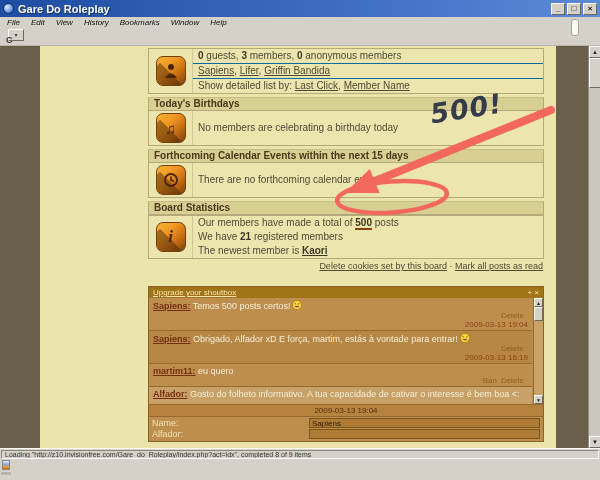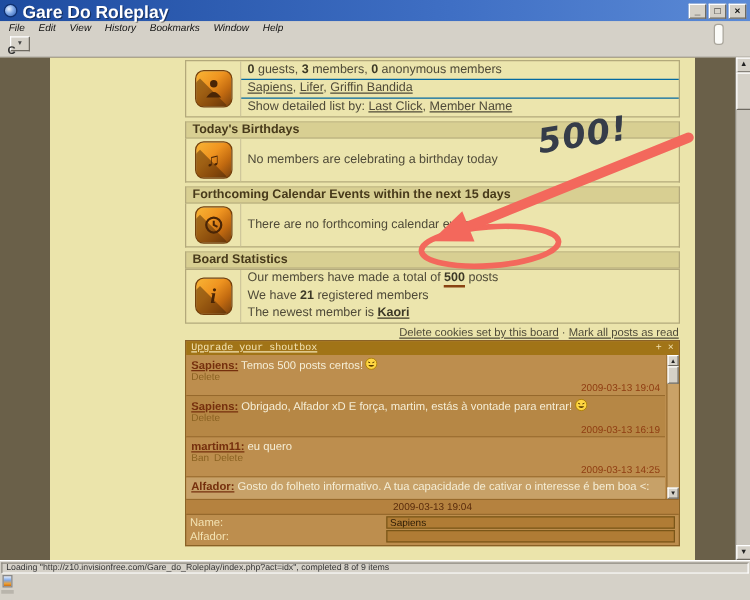--- a/index.html
+++ b/index.html
@@ -4,21 +4,21 @@
 <style>
   * { box-sizing: border-box; margin: 0; padding: 0; }
   html,body { width:600px; height:480px; overflow:hidden; }
   body { font-family:"Liberation Sans", sans-serif; background:#d5d1c8; position:relative; }
 
   
   .titlebar { height:17px; background:linear-gradient(90deg,#1e4ca0,#3f6fc4 60%,#5b8ad6);
     display:flex; align-items:center; padding:0 3px; }
   .title-icon { width:11px; height:11px; border-radius:50%;
     background:radial-gradient(circle at 35% 35%, #eaf2ff, #7fa8e6 45%, #2a57ad); border:1px solid #10306e; }
-  .title-text { color:#fff; font-size:14px; font-weight:bold; margin-left:4px; flex:1;
+  .title-text { color:#fff; font-size:11px; font-weight:bold; margin-left:4px; flex:1;
     text-shadow:1px 1px 0 rgba(0,0,0,.4); white-space:nowrap; }
   .win-btn { width:14px; height:12px; margin-left:2px; background:#d5d1c8;
     border:1px solid; border-color:#fff #6e6a61 #6e6a61 #fff; font-size:8px; line-height:10px;
     text-align:center; color:#111; font-weight:bold; }
   .menubar { height:11px; background:#d5d1c8; display:flex; align-items:center; gap:11px;
     padding:0 7px; font-size:8px; color:#111;font-style:italic; }
   .toolbar { height:18px; background:#d5d1c8; position:relative;
     border-bottom:1px solid #b9b5ac; }
   .tb-btn { position:absolute; left:8px; top:1px; width:16px; height:12px; background:#d5d1c8;
     border:1px solid; border-color:#fff #6e6a61 #6e6a61 #fff; font-size:6px; text-align:center;
@@ -55,33 +55,33 @@
   .tile .glyph-i { font-family:"Liberation Serif", serif; font-style:italic; font-size:17px; }
   .lines { flex:1; display:flex; flex-direction:column; justify-content:center; }
   .lines .ln { padding:1px 5px; line-height:12px; }
   .lines .ln + .ln { border-top:1px solid #0369a1; }
   .sec-head { background:#d8cf92; border:1px solid #b3a97b; border-top:1px solid #c4bb87;
     font-weight:bold; font-size:10px; color:#47391a; padding:1px 5px; margin-top:3px; line-height:10px;}
   .row-single { min-height:28px; align-items:center; border-top:none; }
   .b { font-weight:bold; color:#3c3826; }
   .lnk { text-decoration:underline; cursor:pointer; }
   .u500 { font-weight:bold; color:#3c3826; border-bottom:2px solid #8a4312; cursor:pointer; }
-  .cookie-row { text-align:right; font-size:9px; padding:2px 1px 0; line-height:10px; }
+  .cookie-row { text-align:right; font-size:9px; padding:2px 1px 14px; line-height:10px; }
 
   
   .shoutbox { margin-top:1px; background:#bd8e4e; border:1px solid #8a6226; font-size:9px; }
   .sb-head { background:#a17417; color:#f3e3b3; font-size:8px; padding:1px 4px; height:11px;
-    display:flex; justify-content:space-between; align-items:center;font-family:Liberation Mono, monospace; }
+    display:flex; justify-content:space-between; align-items:center; }
   .sb-msgs { position:relative; padding-right:11px; }
   .sb-msg { padding:2px 4px 1px; border-bottom:1px solid #96692c; background:#bd8e4e; }
   .sb-msg.alt { background:#b68745; }
   .sb-msg.hl { background:#c7a168; height:17px; overflow:hidden; border-bottom:none; }
   .sb-name { font-weight:bold; color:#752f0d; text-decoration:underline; cursor:pointer; }
   .sb-text { color:#f5eed6; }
-  .sb-act { font-size:8px; color:#8a6222; line-height:9px; }
+  .sb-act { font-size:8px; color:#8a6222; line-height:9px;text-align:right; }
   .sb-act span { cursor:pointer; margin-right:4px; }
   .sb-time { font-size:8px; color:#8f3d12; text-align:right; line-height:9px; }
   .sb-scroll { position:absolute; right:0; top:0; bottom:0; width:10px; background:#caa267;
     border-left:1px solid #96692c; }
   .sbs-btn { position:absolute; left:0; width:9px; height:9px; background:#d5d1c8;
     border:1px solid; border-color:#fff #6e6a61 #6e6a61 #fff; font-size:5px; line-height:8px;
     text-align:center; color:#222; }
   .sbs-thumb { position:absolute; left:0; top:9px; width:9px; height:14px; background:#d5d1c8;
     border:1px solid; border-color:#fff #6e6a61 #6e6a61 #fff; }
   .sb-updated { text-align:center; font-size:8px; color:#5a2c0c; background:#b5823f;
@@ -239,21 +239,20 @@
                     <path d="M2.5 3.6 l1.6 .6 M7.5 3.6 l-1.6 .6" stroke="#5a3c00" stroke-width=".8" fill="none"></path>
                     <path d="M2.6 6 a2.6 2.2 0 0 0 4.8 0 z" fill="#5a3c00"></path>
                   </svg></div>
               <div class="sb-act"><span>Delete</span></div>
               <div class="sb-time">2009-03-13 16:19</div>
             </div>
 
             <div class="sb-msg">
               <div><span class="sb-name">martim11:</span> <span class="sb-text">eu quero</span></div>
               <div class="sb-act"><span>Ban</span><span>Delete</span></div>
-              <div class="sb-time">2009-03-13 14:25</div>
             </div>
 
             <div class="sb-msg hl">
               <div><span class="sb-name">Alfador:</span> <span class="sb-text">Gosto do folheto informativo. A tua capacidade de cativar o interesse é bem boa &lt;:</span></div>
             </div>
 
             <div class="sb-scroll">
               <div class="sbs-btn" style="top:0">▲</div>
               <div class="sbs-thumb"></div>
               <div class="sbs-btn" style="bottom:0">▼</div>

